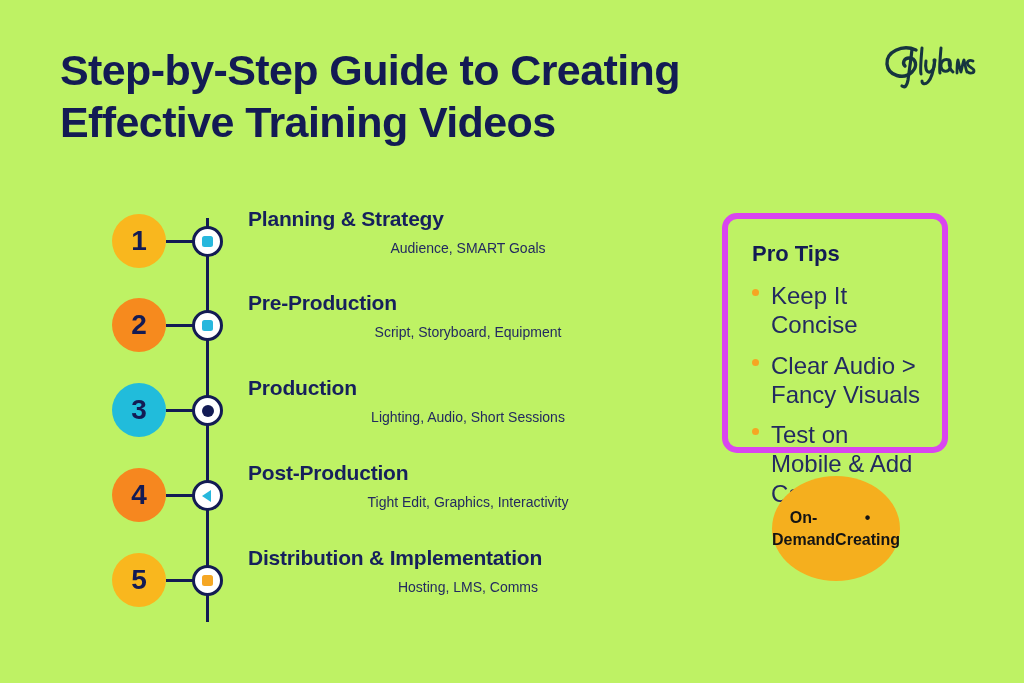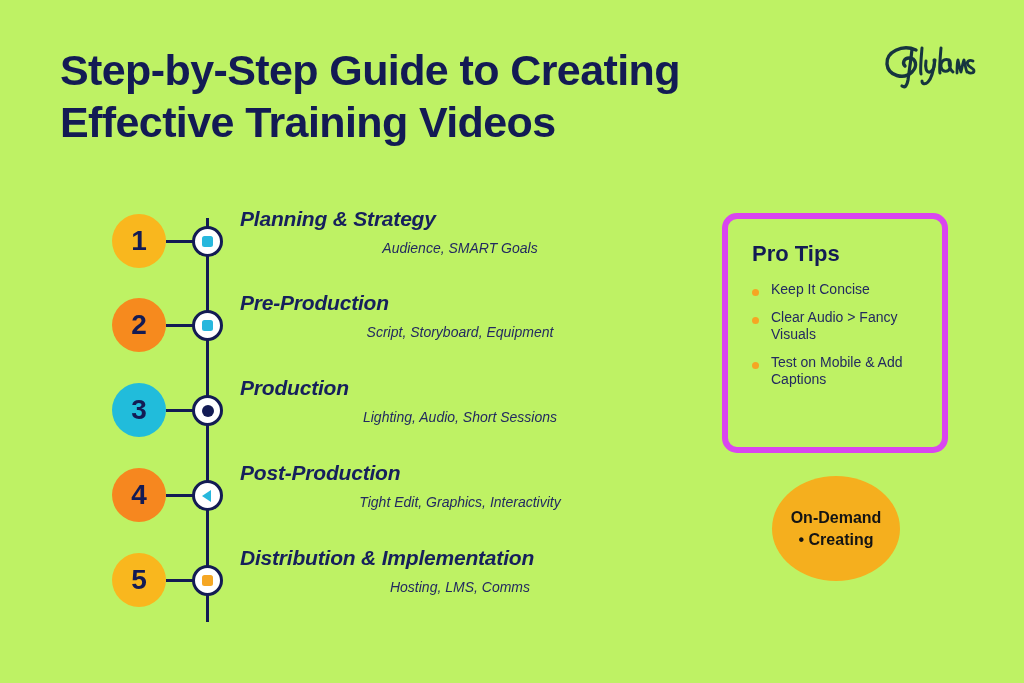--- a/index.html
+++ b/index.html
@@ -115,24 +115,23 @@
     width: 0;
     height: 0;
     border-top: 6px solid transparent;
     border-bottom: 6px solid transparent;
     border-right: 9px solid #27B7DD;
     margin-left: -2px;
   }
 
   .step-text {
     position: absolute;
-    left: 130px;
+    left: 138px;
     top: -8px;
     width: 440px;
-    font-style: italic;
   }
   .step-heading {
     font-size: 21px;
     font-weight: bold;
     color: #16205C;
     letter-spacing: -0.2px;
     line-height: 1.2;
   }
   .step-desc {
     margin-top: 9px;
@@ -157,21 +156,21 @@
   .pro-tips-title {
     font-size: 22px;
     font-weight: bold;
     color: #131B54;
     margin-bottom: 14px;
   }
   .tip {
     position: relative;
     padding-left: 19px;
     margin-bottom: 11px;
-    font-size: 14px;
+    font-size: 24px;
     line-height: 1.22;
     color: #232A60;
   }
   .tip-bullet {
     position: absolute;
     left: 0;
     top: 8px;
     width: 7px;
     height: 7px;
     border-radius: 50%;
@@ -181,21 +180,21 @@
   
   .badge {
     position: absolute;
     left: 772px;
     top: 476px;
     width: 128px;
     height: 105px;
     border-radius: 50%;
     background: #F5AF1E;
     display: flex;
-    flex-direction: column;
+    flex-direction: row;
     align-items: center;
     justify-content: center;
     text-align: center;
   }
   .badge-line {
     font-size: 16px;
     font-weight: bold;
     color: #141414;
     line-height: 1.32;
   }

